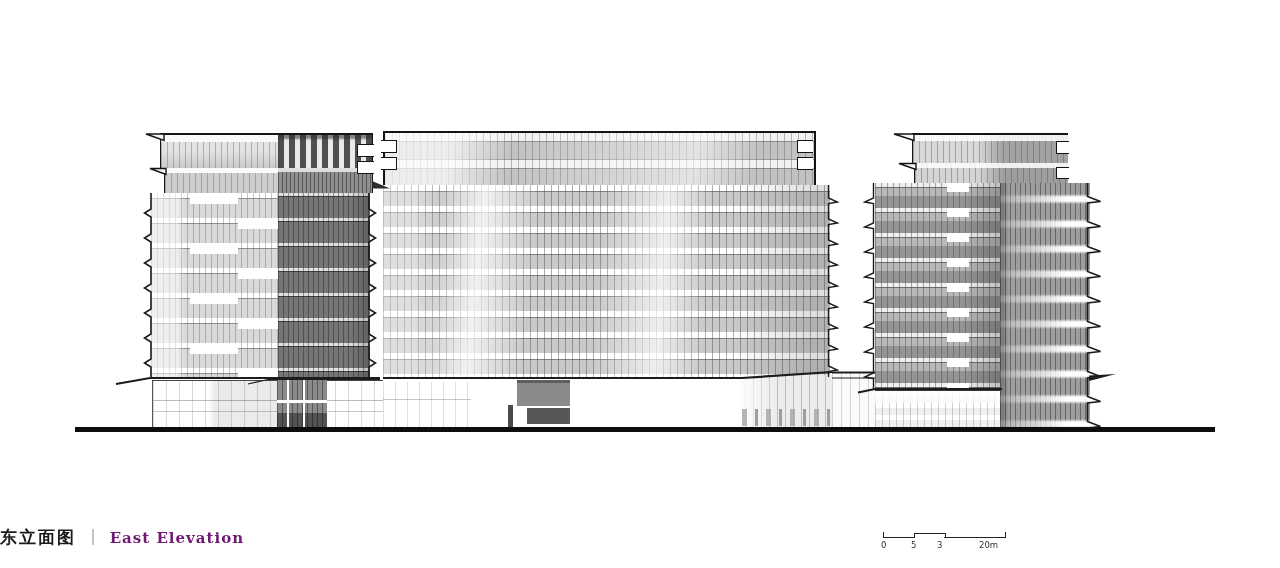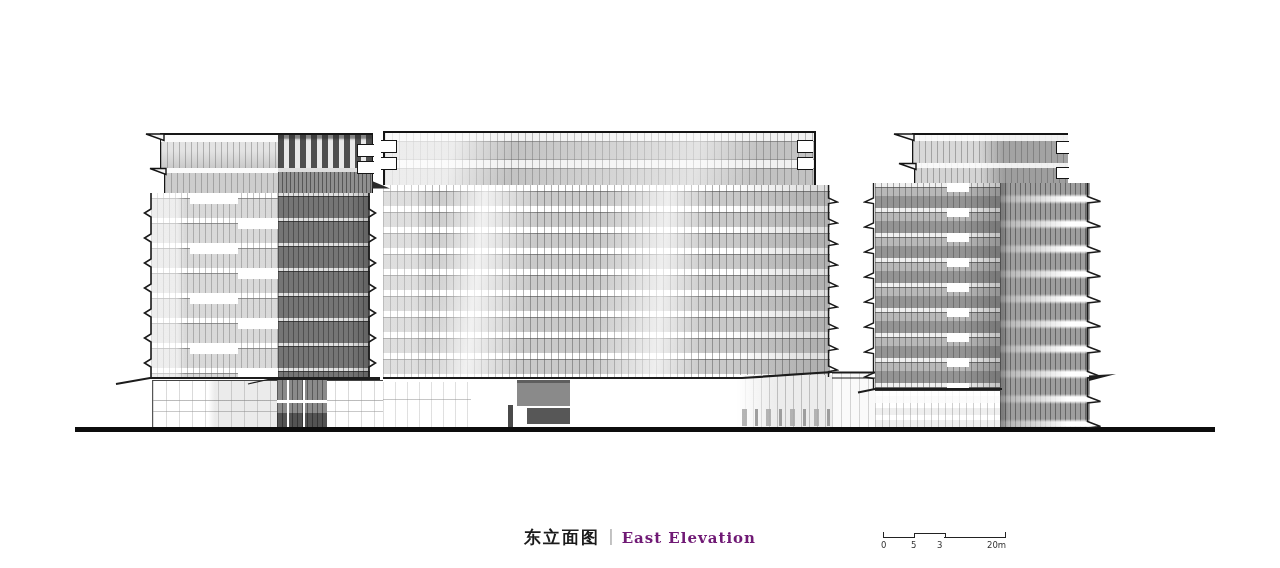--- a/index.html
+++ b/index.html
@@ -149,30 +149,30 @@
   .gap-podium{left:832px;top:373px;width:43px;height:54px;background-color:#fafafa;
     background-image:repeating-linear-gradient(90deg,rgba(140,140,140,.35) 0 1px,rgba(0,0,0,0) 1px 9px);}
 
   
   .ground{left:75px;top:427px;width:1140px;height:4.5px;background:#0d0d0d;}
 
   
   .linework{left:0;top:0;width:1280px;height:470px;pointer-events:none;}
 
   
-  .caption{left:0;right:0;top:526px;display:flex;justify-content:center;align-items:center;gap:3px;}
+  .caption{left:0;right:0;top:526px;display:flex;justify-content:flex-start;align-items:center;gap:9px;}
   .caption .zh{font-family:"DejaVu Sans",sans-serif;font-weight:bold;font-size:17px;color:#1b1b1b;letter-spacing:2px;}
   .caption .bar{color:#8a8a8a;font-size:16px;font-weight:400;transform:translateY(-1px);}
   .caption .en{font-family:"DejaVu Serif",serif;font-weight:bold;font-size:15px;color:#701a75;letter-spacing:1px;}
   .scalebar{left:883px;top:528px;width:124px;height:22px;}
   .sb-seg1{left:0;top:4px;width:31px;height:5px;border-left:1.5px solid #222;border-bottom:1.5px solid #222;}
   .sb-raise{left:31px;top:4.5px;width:30px;height:4.5px;border-top:1.5px solid #222;border-left:1.5px solid #222;border-right:1.5px solid #222;}
   .sb-seg2{left:61px;top:4px;width:61px;height:5px;border-right:1.5px solid #222;border-bottom:1.5px solid #222;}
   .sb-label{top:12px;font-size:8.5px;color:#333;font-family:"DejaVu Sans",sans-serif;}
-  .sb-l0{left:-2px;} .sb-l5{left:28px;} .sb-l10{left:54px;} .sb-l20{left:104px;}
+  .sb-l0{left:-2px;} .sb-l5{left:28px;} .sb-l10{left:54px;} .sb-l20{left:96px;}
 </style>
 </head>
 <body>
 
 <div id="sheet">
 
   <div class="abs lt-crown1L"></div>
   <div class="abs lt-crown1D"></div>
   <div class="abs lt-crown2L"></div>
   <div class="abs lt-crown2D"></div>

